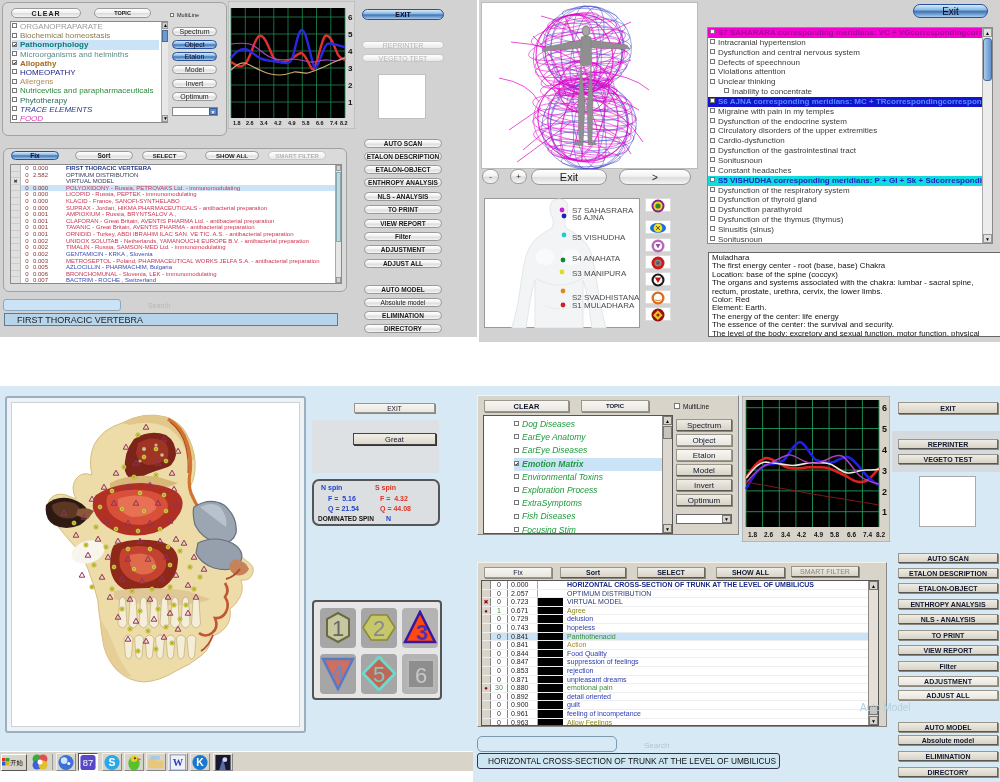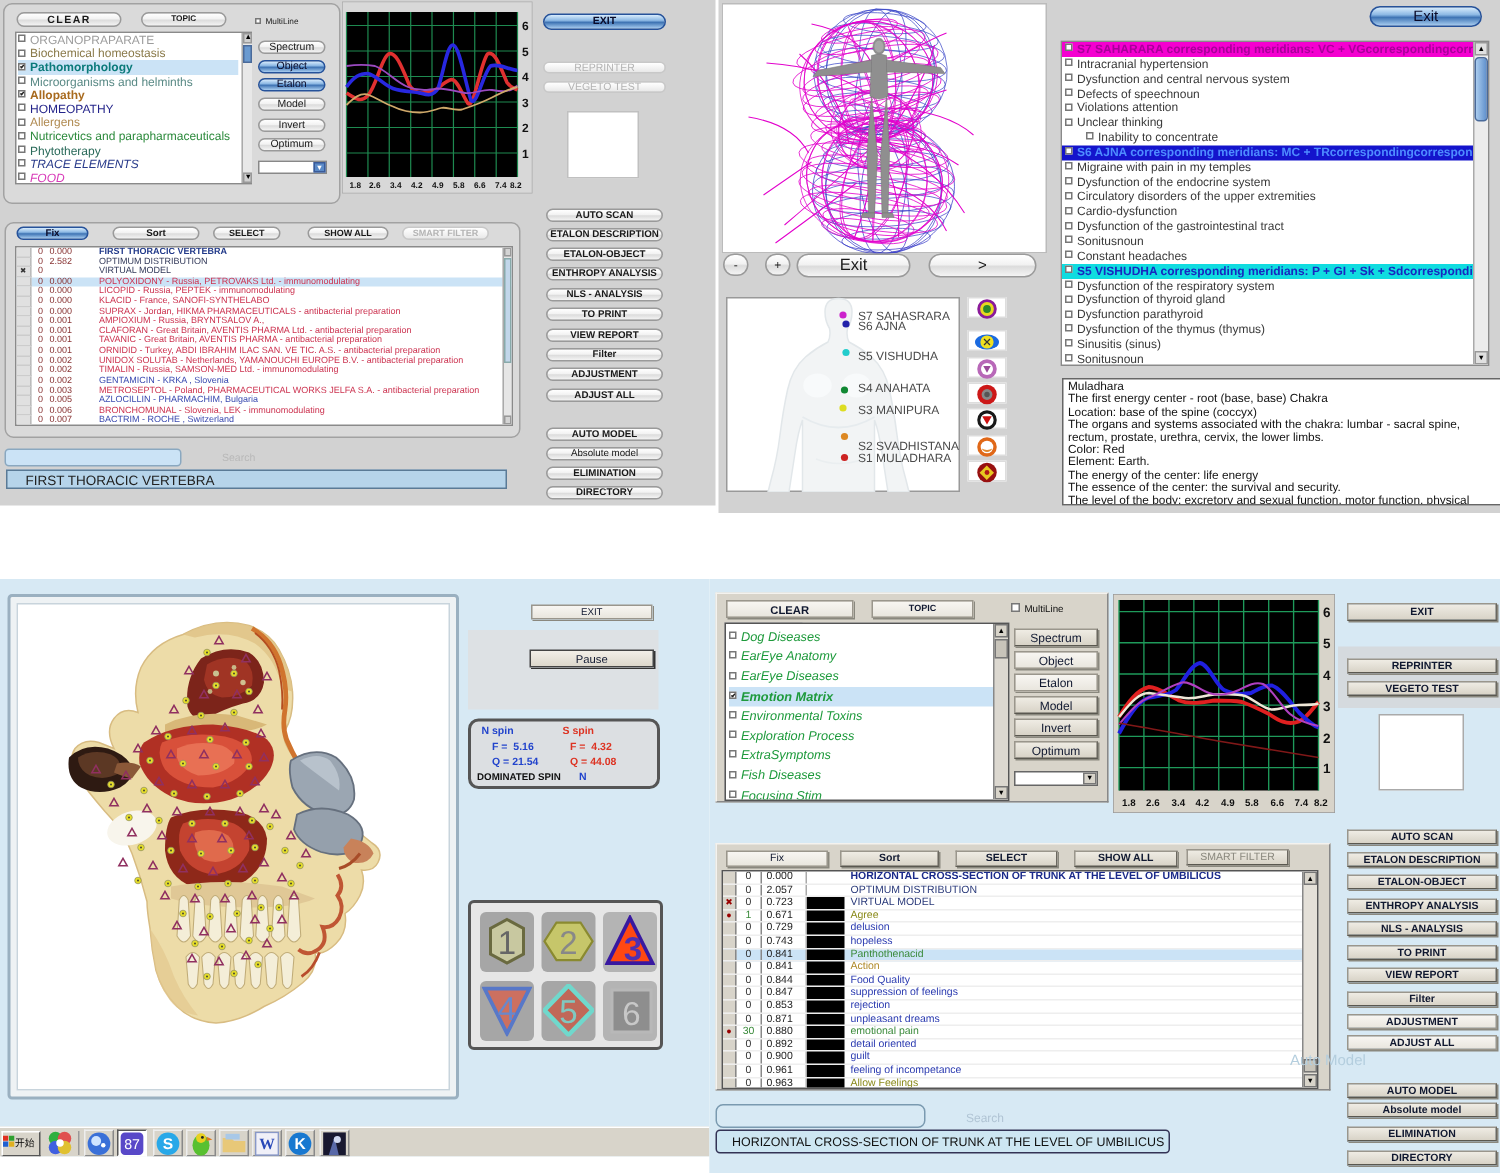--- a/index.html
+++ b/index.html
@@ -711,21 +711,21 @@
             <circle cx="172" cy="168" r="2.2" fill="#e6de28" stroke="#909060" stroke-width="0.5"></circle>
             <circle cx="172" cy="168" r="0.7" fill="#505030"></circle>
             <circle cx="162" cy="152" r="2.2" fill="#e6de28" stroke="#909060" stroke-width="0.5"></circle>
             <circle cx="162" cy="152" r="0.7" fill="#505030"></circle>
           </g>
         </g>
       </svg>
 
     <div class="a wbl" style="left:354px;top:17px;width:81px;height:10px;font-size:6.5px;line-height:9px;">EXIT</div>
     <div class="a" style="left:312px;top:34px;width:127px;height:53px;background:#dde1e4;"></div>
-    <div class="a wb" style="left:353px;top:47px;width:83px;height:12px;font-size:7.5px;line-height:11px;background:linear-gradient(#f2efe8,#ddd8cc);border-color:#444;box-shadow:1px 1px 0 #333;">Pause</div>
+    <div class="a wb" style="left:353px;top:47px;width:83px;height:12px;font-size:7.5px;line-height:11px;background:linear-gradient(#f2efe8,#ddd8cc);border-color:#444;box-shadow:1px 1px 0 #333;">Great</div>
 
     <div class="a" style="left:312px;top:93px;width:128px;height:47px;background:#dcdfe2;border:2px solid #555;border-radius:7px;">
       <div class="a" style="left:7px;top:3px;font-size:7px;font-weight:bold;color:#2244cc;">N spin</div>
       <div class="a" style="left:61px;top:3px;font-size:7px;font-weight:bold;color:#dd3322;">S spin</div>
       <div class="a" style="left:14px;top:14px;font-size:7px;font-weight:bold;color:#2244cc;">F =&nbsp; 5.16</div>
       <div class="a" style="left:66px;top:14px;font-size:7px;font-weight:bold;color:#dd3322;">F =&nbsp; 4.32</div>
       <div class="a" style="left:14px;top:24px;font-size:7px;font-weight:bold;color:#2244cc;">Q = 21.54</div>
       <div class="a" style="left:66px;top:24px;font-size:7px;font-weight:bold;color:#dd3322;">Q = 44.08</div>
       <div class="a" style="left:4px;top:34px;font-size:6.5px;font-weight:bold;color:#111;">DOMINATED SPIN</div>
       <div class="a" style="left:72px;top:34px;font-size:7px;font-weight:bold;color:#2244cc;">N</div>
@@ -815,21 +815,21 @@
   </div>
 
   <div class="a" id="br" style="left:473px;top:386px;width:527px;height:396px;background:#d7e9f4;overflow:hidden;">
 
     <div class="a" style="left:4px;top:9px;width:262px;height:140px;background:#d8d4ca;border:1px solid #888;border-top-color:#f4f2ee;border-left-color:#f4f2ee;"></div>
     <div class="a wbl" style="left:11px;top:14px;width:85px;height:12px;font-size:7.5px;font-weight:bold;line-height:11px;">CLEAR</div>
     <div class="a wbl" style="left:108px;top:14px;width:68px;height:12px;font-size:6px;font-weight:bold;line-height:11px;">TOPIC</div>
     <div class="a" style="left:201px;top:17px;font-size:6.5px;color:#111;"><span class="cb" style="width:6px;height:6px;"></span>MultiLine</div>
     <div class="a lbx" style="left:10px;top:29px;width:52px;height:119px;border-color:#555;"></div>
     <div class="a lbx" style="left:10px;top:29px;width:190px;height:119px;border-color:#555;overflow:hidden;">
-      <div style="font-size:8.5px;line-height:13.2px;font-style:italic;color:#1e9a3c;padding:2px 0 0 2px;white-space:nowrap;">
+      <div style="font-size:8.5px;line-height:13.2px;font-style:italic;color:#1e9a3c;padding:2px 0 0 2px;white-space:nowrap;margin-left:28px;">
         <div><span class="cb"></span>Dog Diseases</div>
         <div><span class="cb"></span>EarEye Anatomy</div>
         <div><span class="cb"></span>EarEye Diseases</div>
         <div style="background:#cbe3f6;font-weight:bold;"><span class="cb">✔</span>Emotion Matrix</div>
         <div><span class="cb"></span>Environmental Toxins</div>
         <div><span class="cb"></span>Exploration Process</div>
         <div><span class="cb"></span>ExtraSymptoms</div>
         <div><span class="cb"></span>Fish Diseases</div>
         <div><span class="cb"></span>Focusing Stim</div>
       </div>

